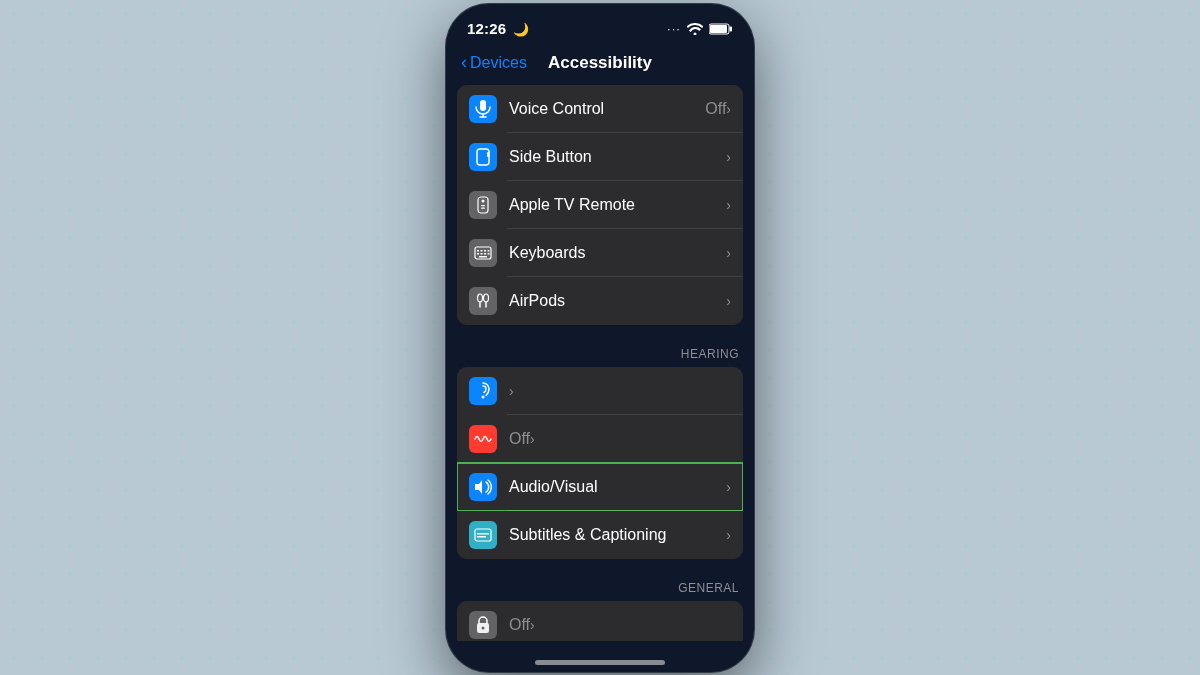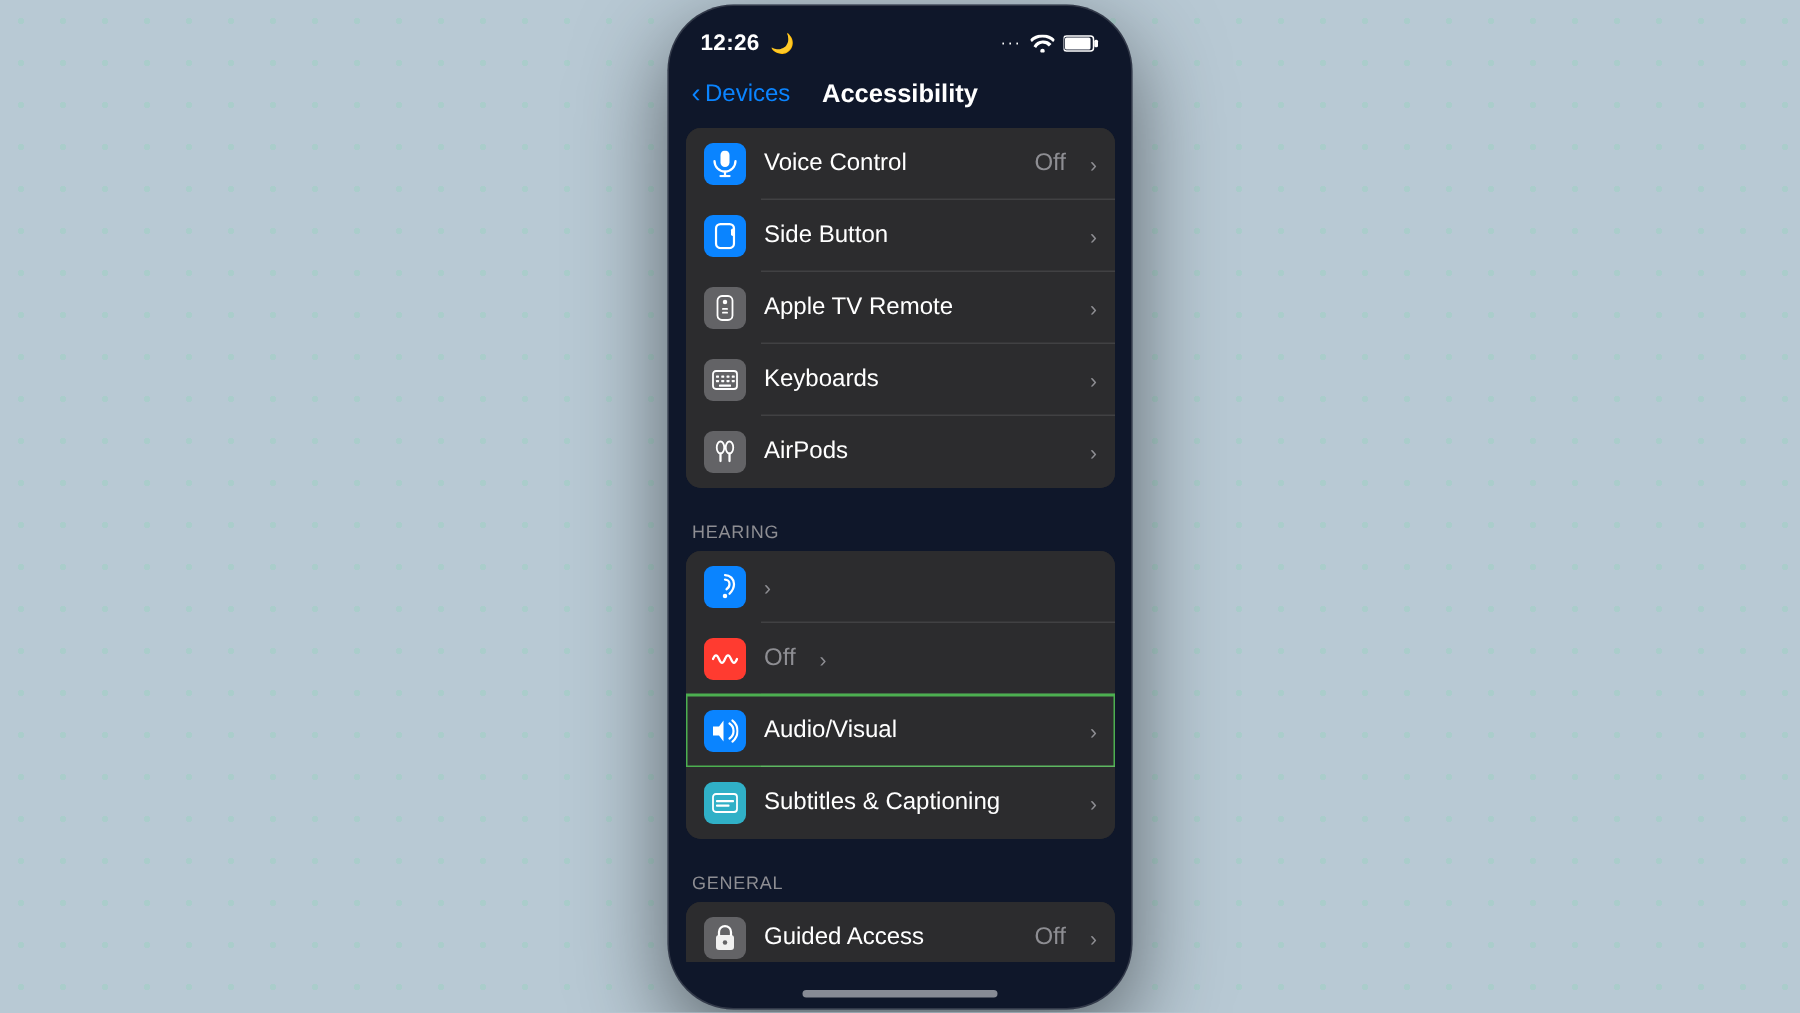--- a/index.html
+++ b/index.html
@@ -94,20 +94,21 @@
 
     .scroll-content::-webkit-scrollbar { display: none; }
 
     .section-header {
       color: #8e8e93;
       font-size: 12px;
       font-weight: 400;
       text-transform: uppercase;
       letter-spacing: 0.5px;
       padding: 14px 16px 6px;
+      text-align: right;
     }
 
     .list-group {
       background: #2c2c2e;
       border-radius: 10px;
       margin: 0 12px 8px;
       overflow: hidden;
     }
 
     .list-item {
@@ -156,21 +157,21 @@
 
     .item-label {
       color: #fff;
       font-size: 16px;
       flex: 1;
     }
 
     .item-value {
       color: #8e8e93;
       font-size: 16px;
-      margin-right: 16px;
+      margin-right: 0;
     }
 
     .item-chevron {
       color: #8e8e93;
       font-size: 14px;
       font-weight: 300;
     }
 
     .home-indicator {
       position: absolute;
@@ -347,21 +348,20 @@
     <div class="list-group">
 
       <div class="list-item">
         <div class="item-icon icon-gray">
           <svg width="16" height="18" viewBox="0 0 16 18" fill="white">
             <rect x="2" y="7" width="12" height="10" rx="2" fill="white" opacity="0.9"></rect>
             <path d="M4 7V5a4 4 0 018 0v2" stroke="white" stroke-width="1.5" fill="none" stroke-linecap="round"></path>
             <circle cx="8" cy="12" r="1.5" fill="#636366"></circle>
           </svg>
         </div>
-        <span class="item-label">Guided Access</span>
         <span class="item-value">Off</span>
         <span class="item-chevron">›</span>
       </div>
 
     </div>
 
   </div>
 
   <div class="home-indicator"></div>
 

